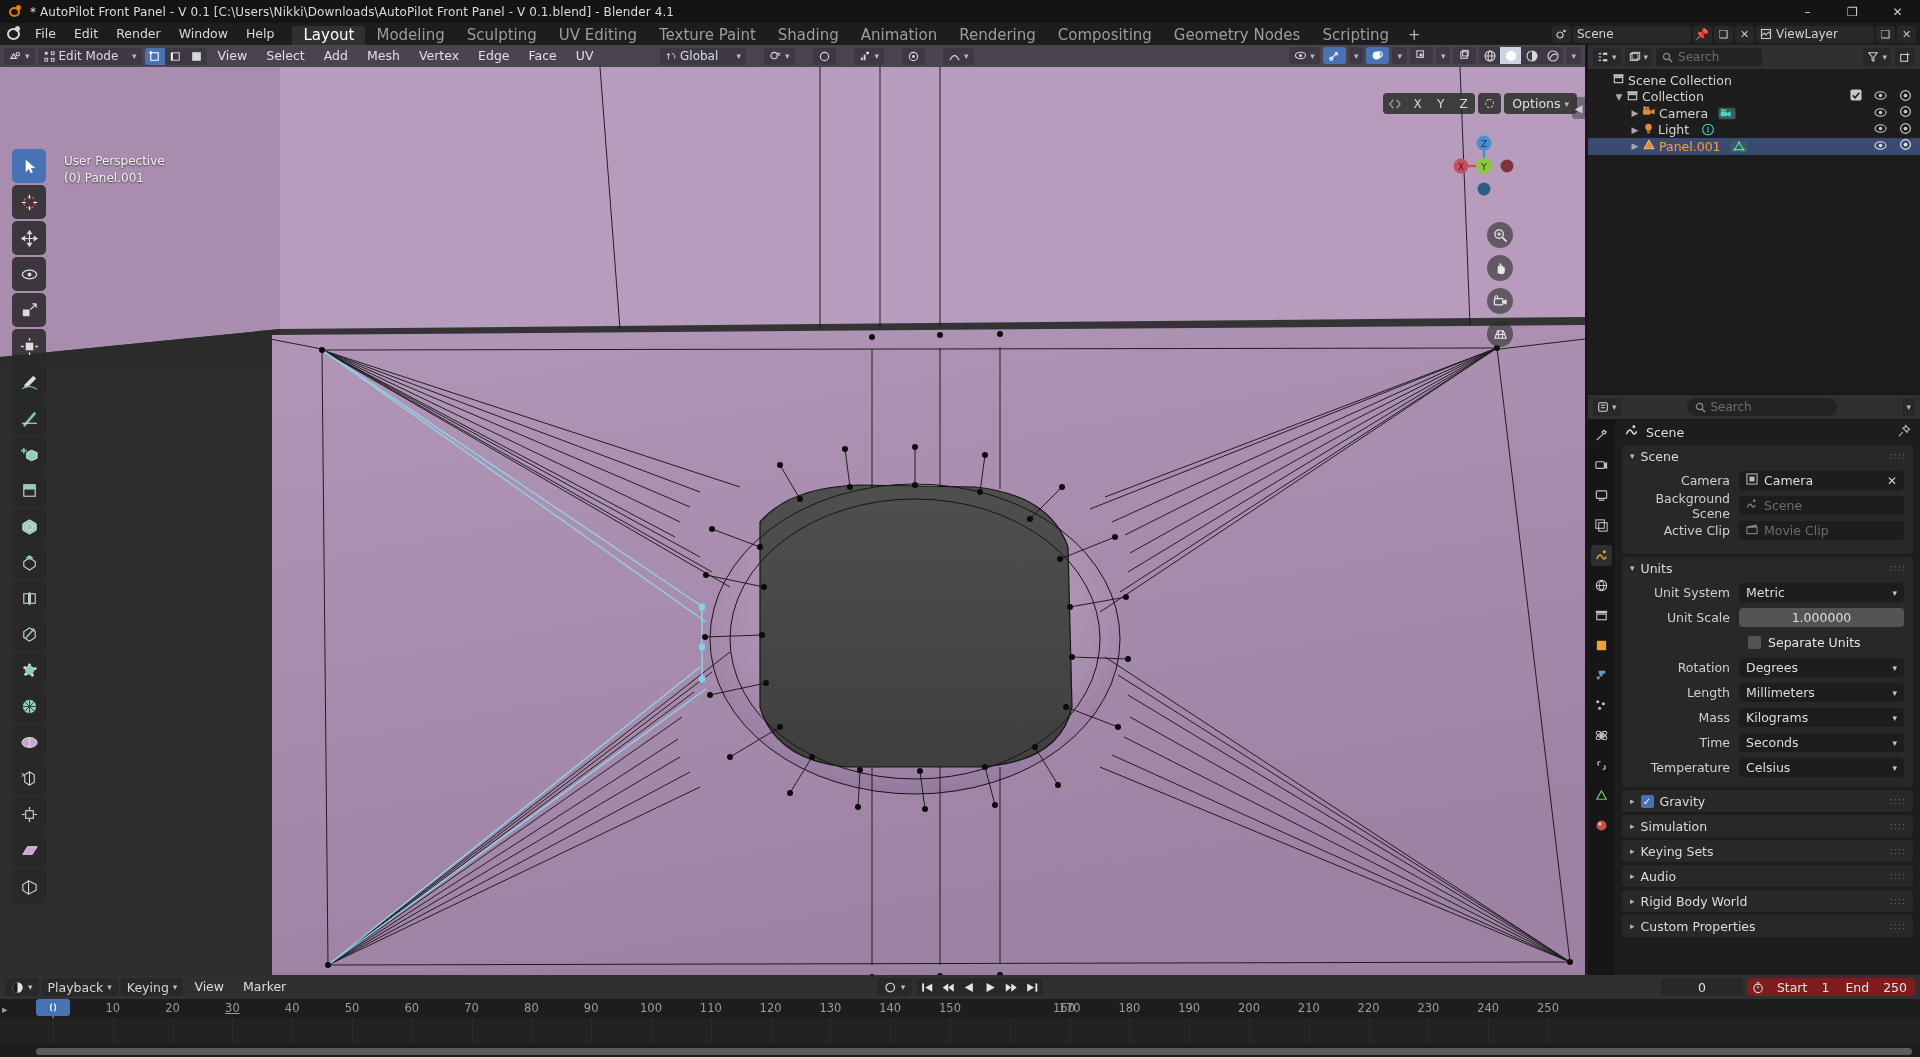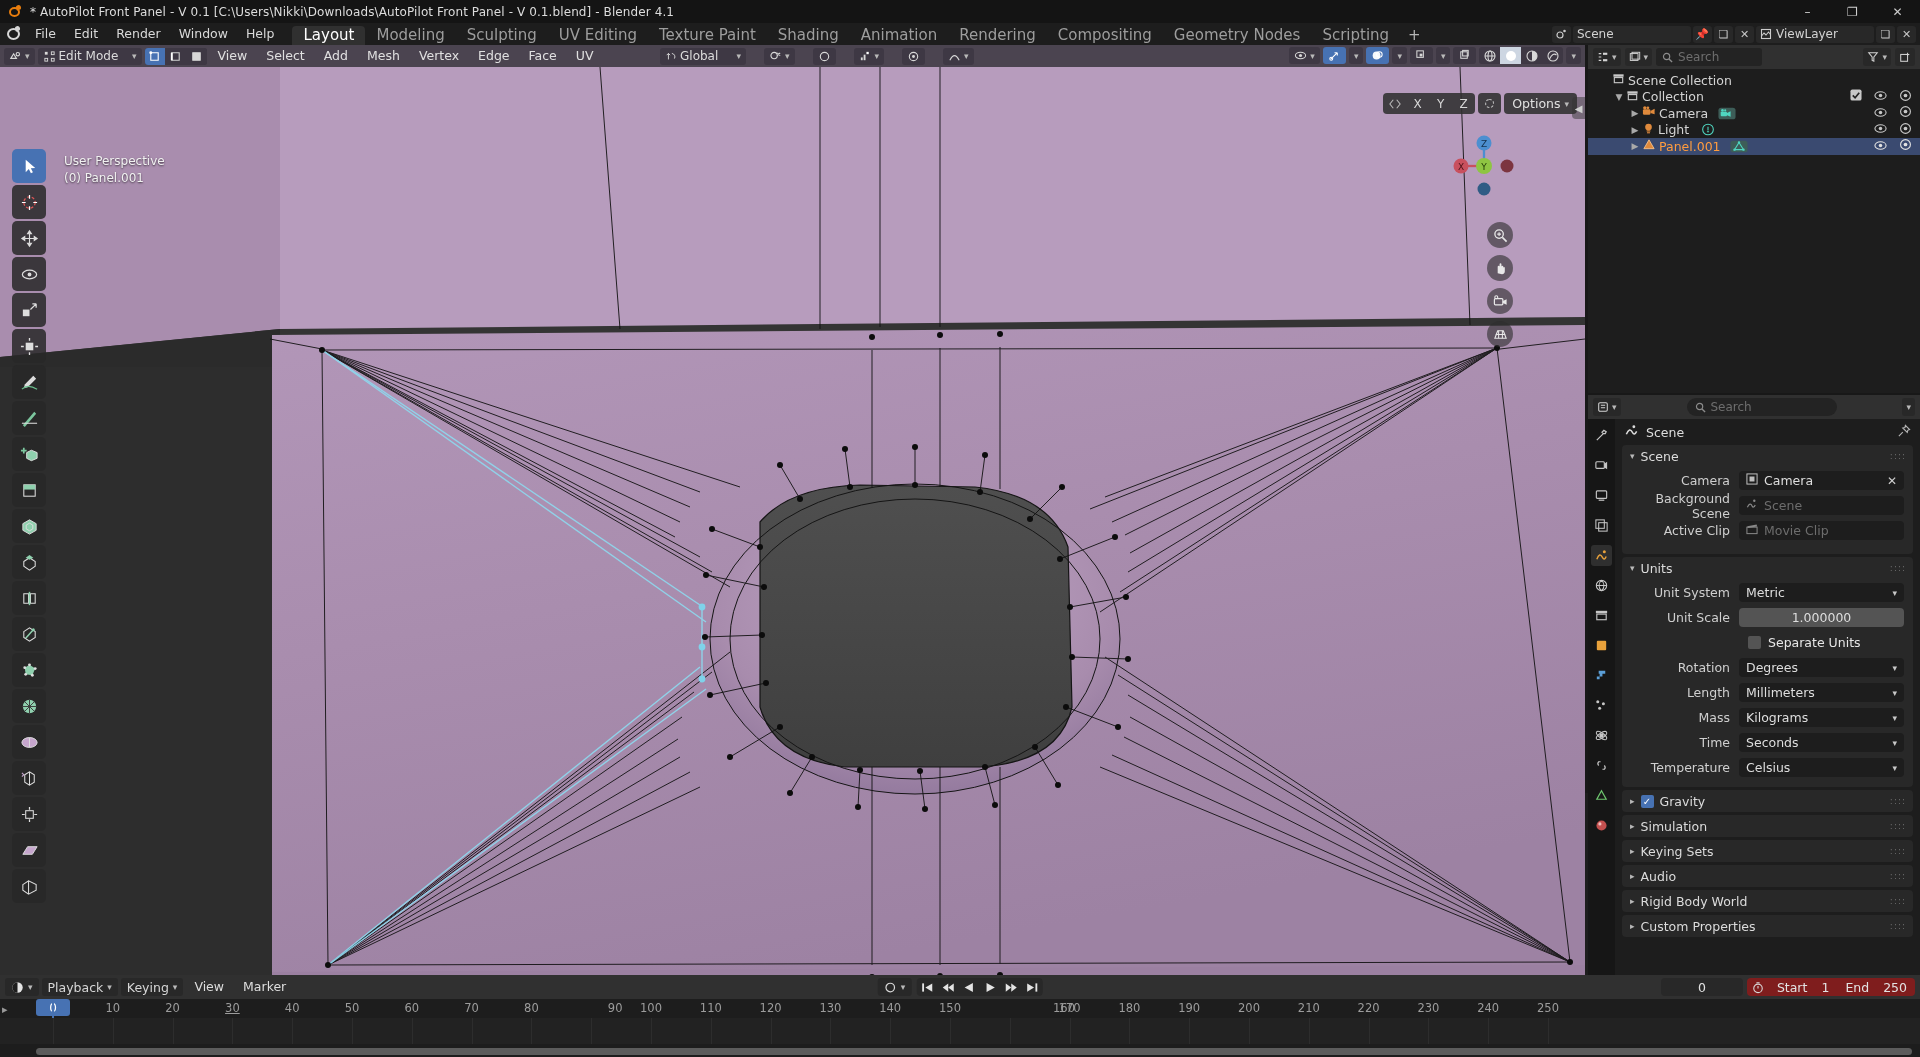--- a/index.html
+++ b/index.html
@@ -1302,21 +1302,21 @@
     <div class="tl-ruler" id="tl-ruler">
         <div class="tick" style="left: 53px;">0</div>
         <div class="tick" style="left: 112.8px;">10</div>
         <div class="tick" style="left: 172.6px;">20</div>
         <div class="tick" style="left: 232.4px; text-decoration: underline;">30</div>
         <div class="tick" style="left: 292.2px;">40</div>
         <div class="tick" style="left: 352px;">50</div>
         <div class="tick" style="left: 411.8px;">60</div>
         <div class="tick" style="left: 471.6px;">70</div>
         <div class="tick" style="left: 531.4px;">80</div>
-        <div class="tick" style="left: 591.2px; margin-left: 24px;">90</div>
+        <div class="tick" style="left: 591.2px;">90</div>
         <div class="tick" style="left: 651px;">100</div>
         <div class="tick" style="left: 710.8px;">110</div>
         <div class="tick" style="left: 770.6px;">120</div>
         <div class="tick" style="left: 830.4px;">130</div>
         <div class="tick" style="left: 890.2px;">140</div>
         <div class="tick" style="left: 950px;">150</div>
         <div class="tick" style="left: 1064px;">160</div>
         <div class="tick" style="left: 1069.6px;">170</div>
         <div class="tick" style="left: 1129.4px;">180</div>
         <div class="tick" style="left: 1189.2px;">190</div>

